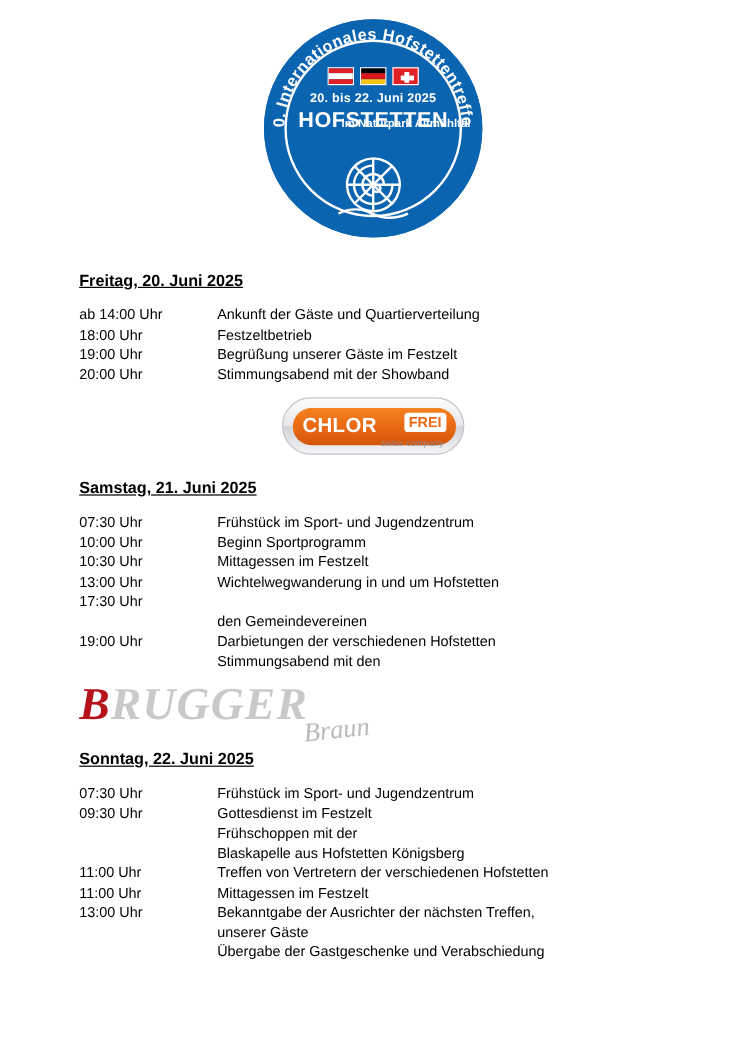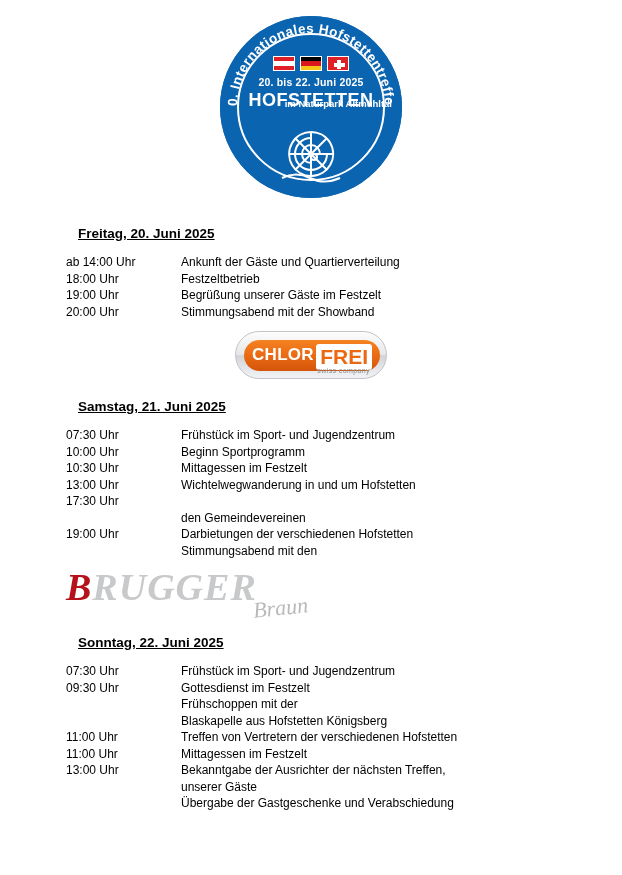--- a/index.html
+++ b/index.html
@@ -124,21 +124,21 @@
 
   
   .content {
     padding: 0 0 0 66px;
     box-sizing: border-box;
   }
   .day-heading {
     font-size: 13.5px;
     font-weight: bold;
     text-decoration: underline;
-    margin: 12px;
+    margin: 0;
   }
   .day-block { margin-bottom: 0; }
   .rows { margin-top: 13px; }
   .row {
     display: flex;
     font-size: 12px;
     line-height: 16.5px;
   }
   .row .time {
     width: 115px;
@@ -179,21 +179,21 @@
     font-size: 17px;
     font-weight: bold;
     letter-spacing: .3px;
   }
   .chlorfrei .txt2 {
     position: absolute;
     right: 14px;
     top: 12px;
     background: #ffffff;
     color: #ea6a14;
-    font-size: 21px;
+    font-size: 12px;
     font-weight: bold;
     padding: 1px 4px;
     border-radius: 3px;
   }
   .chlorfrei .txt3 {
     position: absolute;
     right: 16px;
     bottom: 4px;
     color: #8a8d92;
     font-size: 7px;

